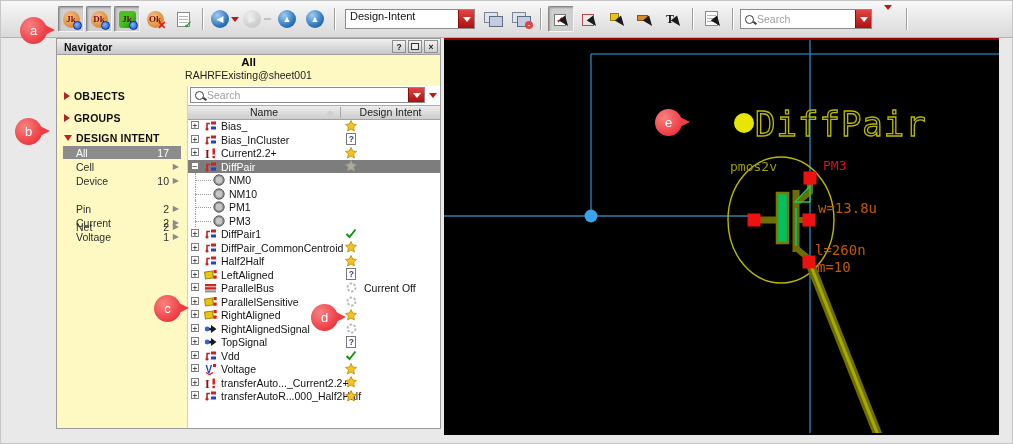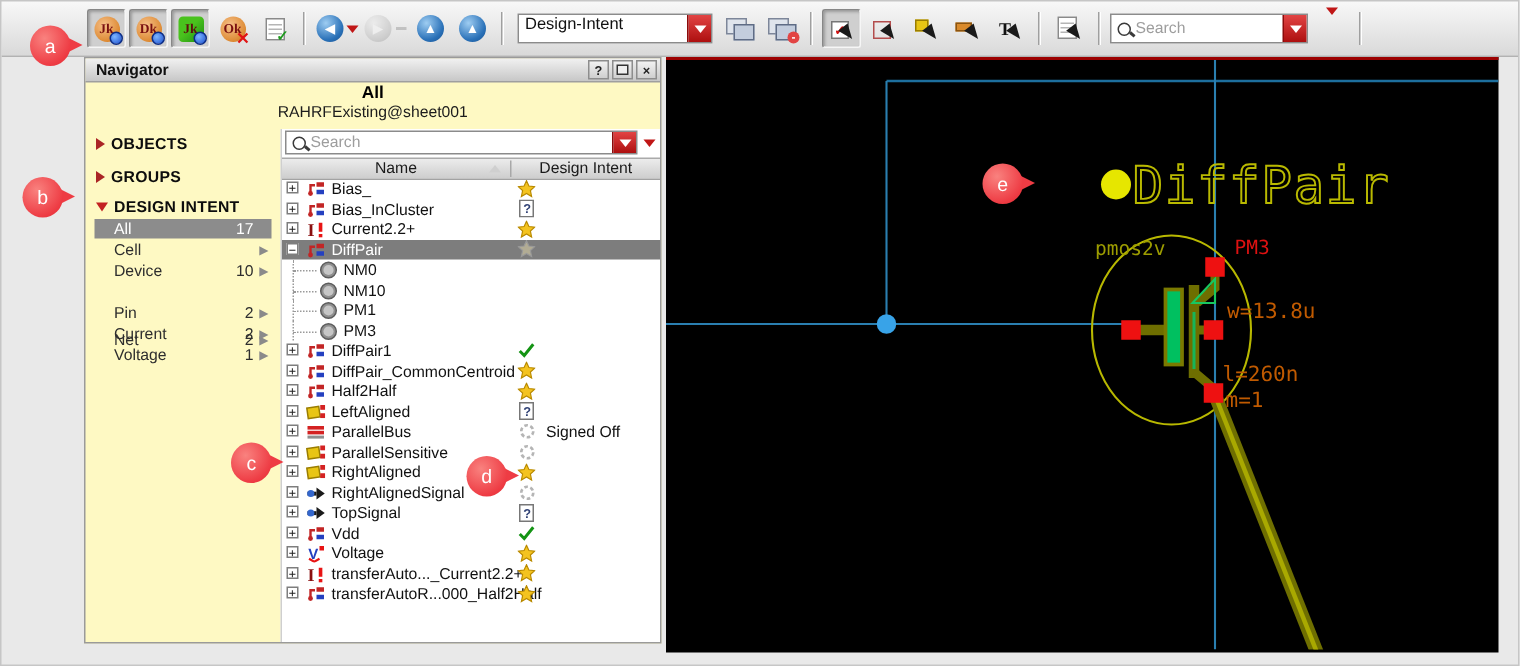--- a/index.html
+++ b/index.html
@@ -499,21 +499,21 @@
                 <rect x="1" y="2" width="11" height="2.4" fill="#d42222"></rect>
                 <rect x="1" y="5.2" width="11" height="2.4" fill="#d42222"></rect>
                 <rect x="1" y="8.4" width="11" height="2" fill="#8f8f8f"></rect>
               </svg></span>
             <span class="nm">ParallelBus</span>
             <span class="icell">
               <svg width="11" height="11">
                 <circle cx="5.5" cy="5.5" r="4" fill="none" stroke="#b5b5b5" stroke-width="1.8" stroke-dasharray="2.4 1.7"></circle>
               </svg>
             </span>
-            <span class="note">Signed Off</span>
+            <span class="note">Current Off</span>
           </div>
           <div class="trow">
             <span class="exp">+</span>
             <span class="nicon"><svg width="14" height="12">
                 <rect x="1" y="2.5" width="8" height="7" fill="#e8c514" stroke="#9a7d00" transform="rotate(-8 5 6)"></rect>
                 <rect x="9.5" y="1" width="3.2" height="3.2" fill="#d42222"></rect>
                 <rect x="9.5" y="6.5" width="3.2" height="3.2" fill="#d42222"></rect>
               </svg></span>
             <span class="nm">ParallelSensitive</span>
             <span class="icell">
@@ -655,21 +655,21 @@
       <rect x="358.5" y="173.5" width="13" height="13" fill="#ee1111"></rect>
       <rect x="358.5" y="215.5" width="13" height="13" fill="#ee1111"></rect>
 
       <circle cx="300" cy="83" r="10" fill="#e6e600"></circle>
     </svg>
     <div class="biglabel">DiffPair</div>
     <div class="clab" style="left:286px;top:119px;color:#9c9c00">pmos2v</div>
     <div class="clab" style="left:379px;top:118px;color:#dd1111">PM3</div>
     <div class="clab" style="left:374px;top:160px;color:#c05a00;font-size:14px">w=13.8u</div>
     <div class="clab" style="left:371px;top:202px;color:#c05a00;font-size:14px">l=260n</div>
-    <div class="clab" style="left:373px;top:219px;color:#c05a00;font-size:14px">m=1</div>
+    <div class="clab" style="left:373px;top:219px;color:#c05a00;font-size:14px">m=10</div>
   </div>
 
   <div id="pins">
       <div class="pin" style="left: 19px; top: 16px;">
         <span class="tail"></span>
         <span class="bulb">a</span>
       </div>
       <div class="pin" style="left: 14px; top: 117px;">
         <span class="tail"></span>
         <span class="bulb">b</span>

